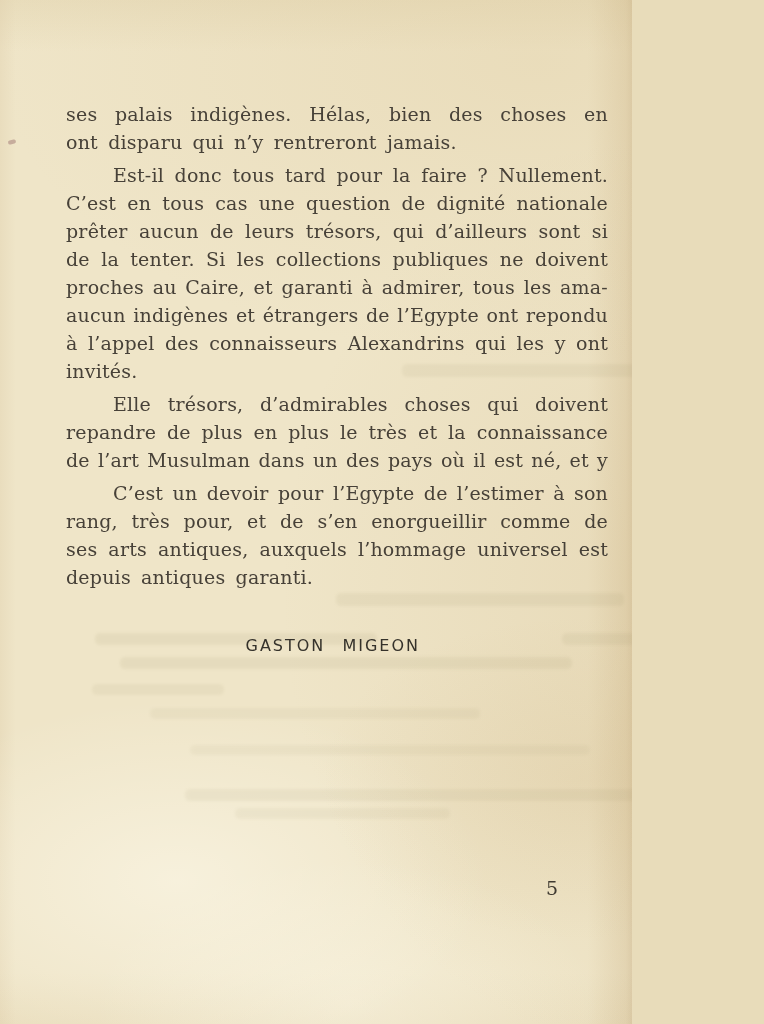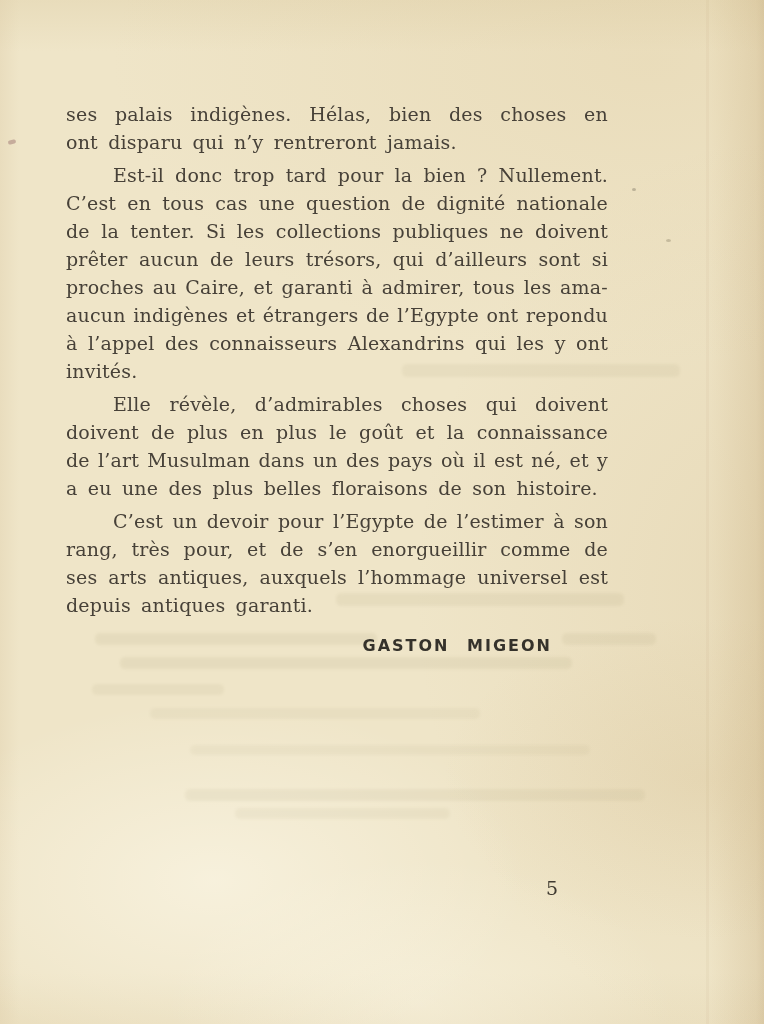--- a/index.html
+++ b/index.html
@@ -8,21 +8,21 @@
   }
   html,body{margin:0;padding:0;}
   body{
     width:764px;height:1024px;
     font-family:"DejaVu Serif","Liberation Serif",serif;
     background:#e8dcba;
     overflow:hidden;
   }
   #page{
     position:relative;
-    width:764px;height:1024px;
+    width:632px;height:1024px;
     background-color:var(--paper);
     background-image:
       radial-gradient(ellipse 900px 500px at 85% 6%, rgba(214,190,140,0.22), transparent 60%),
       radial-gradient(ellipse 550px 700px at 101% 58%, rgba(203,176,124,0.20), transparent 65%),
       radial-gradient(ellipse 420px 260px at 92% 76%, rgba(196,165,110,0.16), transparent 62%),
       radial-gradient(ellipse 520px 300px at 28% 86%, rgba(255,252,240,0.50), transparent 60%),
       radial-gradient(ellipse 420px 240px at 55% 98%, rgba(252,248,232,0.45), transparent 60%),
       linear-gradient(to right, rgba(222,205,170,0.35), rgba(222,205,170,0) 2.5%, rgba(222,205,170,0) 93%, rgba(188,158,108,0.22) 99%, rgba(178,148,100,0.30) 100%),
       linear-gradient(to bottom, rgba(205,185,135,0.20), rgba(205,185,135,0) 5%, rgba(205,185,135,0) 95%, rgba(208,186,138,0.14) 100%);
     overflow:hidden;
@@ -50,21 +50,21 @@
   .line.last{
     text-align:right;
     text-align-last:left;
     word-spacing:4px;
   }
   .para.indent .line:first-child{padding-left:47px;}
   #signature{
     position:absolute;
     top:636px;right:212px;
     font-family:"DejaVu Sans","Liberation Sans",sans-serif;
-    font-weight:bold;
+    font-weight:normal;
     font-size:16px;
     letter-spacing:2px;
     word-spacing:10px;
     color:#35322b;
   }
   #page-number{
     position:absolute;
     left:546px;top:877px;
     font-size:19px;
     color:#3f3a31;
@@ -108,34 +108,33 @@
   <div class="speck s1"></div>
   <div class="speck s2"></div>
   <div class="speck s3"></div>
 
   <div id="text-block">
       <div class="para">
         <div class="line">ses palais indigènes. Hélas, bien des choses en</div>
         <div class="line last">ont disparu qui n’y rentreront jamais.</div>
       </div>
       <div class="para indent">
-        <div class="line">Est-il donc trop tard pour la bien ? Nullement.</div>
+        <div class="line">Est-il donc tous tard pour la faire ? Nullement.</div>
         <div class="line">C’est en tous cas une question de dignité nationale</div>
+        <div class="line">prêter aucun de leurs trésors, qui d’ailleurs sont si</div>
         <div class="line">de la tenter. Si les collections publiques ne doivent</div>
-        <div class="line">prêter aucun de leurs trésors, qui d’ailleurs sont si</div>
         <div class="line">proches au Caire, et garanti à admirer, tous les ama-</div>
         <div class="line">aucun indigènes et étrangers de l’Egypte ont repondu</div>
         <div class="line">à l’appel des connaisseurs Alexandrins qui les y ont</div>
         <div class="line last">invités.</div>
       </div>
       <div class="para indent">
-        <div class="line">Elle révèle, d’admirables choses qui doivent</div>
-        <div class="line">doivent de plus en plus le goût et la connaissance</div>
+        <div class="line">Elle trésors, d’admirables choses qui doivent</div>
+        <div class="line">repandre de plus en plus le très et la connaissance</div>
         <div class="line">de l’art Musulman dans un des pays où il est né, et y</div>
-        <div class="line last">a eu une des plus belles floraisons de son histoire.</div>
       </div>
       <div class="para indent">
         <div class="line">C’est un devoir pour l’Egypte de l’estimer à son</div>
         <div class="line">rang, très pour, et de s’en enorgueillir comme de</div>
         <div class="line">ses arts antiques, auxquels l’hommage universel est</div>
         <div class="line last">depuis antiques garanti.</div>
       </div>
     </div>
 
   <div id="signature">GASTON MIGEON</div>

